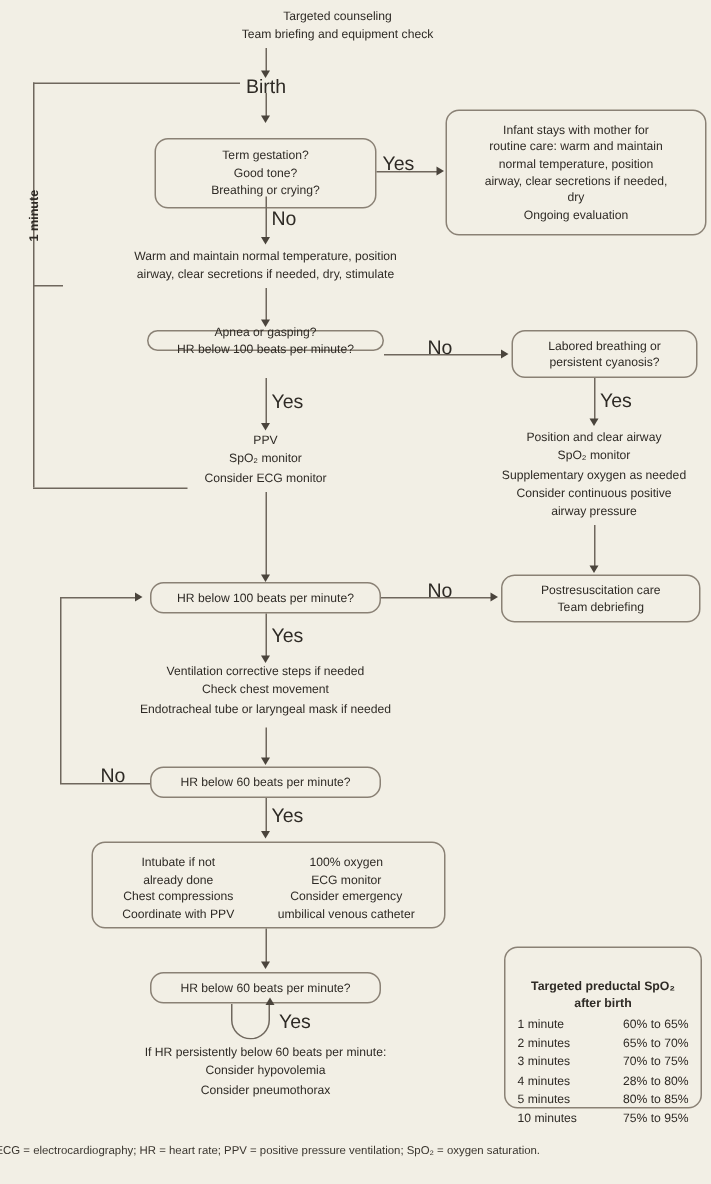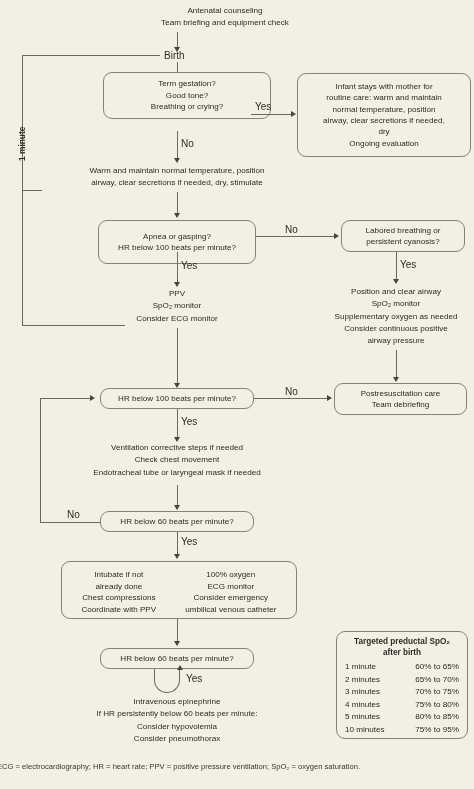--- a/index.html
+++ b/index.html
@@ -30,21 +30,21 @@
     position: absolute;
     text-align: center;
     font-size: 8.1px;
     line-height: 1.52;
     white-space: nowrap;
   }
   .text .ln { display: block; }
 
   .lbl {
     position: absolute;
-    font-size: 10px;
+    font-size: 13px;
     white-space: nowrap;
     line-height: 1;
   }
 
   
   .ln-v { position: absolute; width: 0; border-left: 1.1px solid #6f675d; }
   .ln-h { position: absolute; height: 0; border-top: 1.1px solid #6f675d; }
 
   .arw { position: absolute; width: 0; height: 0; }
   .arw-d { border-left: 3.6px solid transparent; border-right: 3.6px solid transparent; border-top: 5.4px solid #4a443c; }
@@ -66,21 +66,21 @@
     border: 1.1px solid #6f675d;
     border-top: none;
     border-bottom-left-radius: 13px;
     border-bottom-right-radius: 13px;
   }
 
   
   #spo2 {
     position: absolute; left: 336px; top: 631px; width: 132px; height: 108px;
     border: 1.1px solid #8a8175; border-radius: 9px;
-    padding: 4px 8px 5px 8px;
+    padding: 20px 8px 5px 8px;
   }
   #spo2 .ttl { font-size: 8.2px; font-weight: bold; text-align: center; line-height: 1.35; margin-bottom: 3px; }
   #spo2 table { width: 100%; border-collapse: collapse; }
   #spo2 td { font-size: 8.1px; line-height: 1.55; white-space: nowrap; padding: 0; }
   #spo2 td.t { text-align: left; }
   #spo2 td.v { text-align: right; }
 
   #footer {
     position: absolute; left: -3px; top: 762px; width: 480px;
     font-size: 7.6px; white-space: nowrap; color: #3a352e;
@@ -93,32 +93,32 @@
 
   <div id="bracket">
     <div id="minlabel">1 minute</div>
   </div>
 
   <div class="ln-h" style="left:22px; top:55px; width:10px;"></div>
   <div class="ln-h" style="left:22px; top:190px; width:10px;"></div>
   <div class="ln-h" style="left:22px; top:325px; width:10px;"></div>
 
   <div class="text" style="left:80px; top:5px; width:290px;">
-    <span class="ln">Antenatal counseling</span>
+    <span class="ln">Targeted counseling</span>
     <span class="ln">Team briefing and equipment check</span>
   </div>
   <div class="ln-v" style="left:177px; top:32px; height:17px;"></div>
   <div class="arw arw-d" style="left:173.5px; top:47px;"></div>
 
   <div class="lbl" style="left:164px; top:51px;">Birth</div>
   <div class="ln-h" style="left:32px; top:55px; width:128px;"></div>
   <div class="ln-v" style="left:177px; top:62px; height:17px;"></div>
   <div class="arw arw-d" style="left:173.5px; top:77px;"></div>
 
-  <div class="node" style="left:103px; top:72px; width:168px; height:47px;">
+  <div class="node" style="left:103px; top:92px; width:148px; height:47px;">
     <span class="ln">Term gestation?</span>
     <span class="ln">Good tone?</span>
     <span class="ln">Breathing or crying?</span>
   </div>
 
   <div class="ln-h" style="left:251px; top:114px; width:43px;"></div>
   <div class="arw arw-r" style="left:291px; top:110.5px;"></div>
   <div class="lbl" style="left:255px; top:102px;">Yes</div>
 
   <div class="ln-v" style="left:177px; top:131px; height:29px;"></div>
@@ -135,21 +135,21 @@
   </div>
 
   <div class="text" style="left:42px; top:165px; width:270px;">
     <span class="ln">Warm and maintain normal temperature, position</span>
     <span class="ln">airway, clear secretions if needed, dry, stimulate</span>
   </div>
   <div class="ln-h" style="left:32px; top:190px; width:10px;"></div>
   <div class="ln-v" style="left:177px; top:192px; height:23px;"></div>
   <div class="arw arw-d" style="left:173.5px; top:213px;"></div>
 
-  <div class="node" style="left:98px; top:220px; width:158px; height:44px;">
+  <div class="node" style="left:98px; top:220px; width:158px; height:14px;">
     <span class="ln">Apnea or gasping?</span>
     <span class="ln">HR below 100 beats per minute?</span>
   </div>
 
   <div class="ln-h" style="left:256px; top:236px; width:81px;"></div>
   <div class="arw arw-r" style="left:334px; top:232.5px;"></div>
   <div class="lbl" style="left:285px; top:225px;">No</div>
 
   <div class="ln-v" style="left:177px; top:252px; height:32px;"></div>
   <div class="arw arw-d" style="left:173.5px; top:282px;"></div>
@@ -240,21 +240,20 @@
 
   <div class="node" style="left:100px; top:648px; width:154px; height:21px;">
     <span class="ln">HR below 60 beats per minute?</span>
   </div>
 
   <div class="uloop" style="left:154px; top:669px; width:26px; height:24px;"></div>
   <div class="arw arw-u" style="left:176.5px; top:665px;"></div>
   <div class="lbl" style="left:186px; top:674px;">Yes</div>
 
   <div class="text" style="left:37px; top:696px; width:280px;">
-    <span class="ln">Intravenous epinephrine</span>
     <span class="ln">If HR persistently below 60 beats per minute:</span>
     <span class="ln">Consider hypovolemia</span>
     <span class="ln">Consider pneumothorax</span>
   </div>
 
   <div id="spo2">
     <div class="ttl">
       <div>Targeted preductal SpO₂</div>
       <div>after birth</div>
     </div>
@@ -267,21 +266,21 @@
         <tr>
           <td class="t">2 minutes</td>
           <td class="v">65% to 70%</td>
         </tr>
         <tr>
           <td class="t">3 minutes</td>
           <td class="v">70% to 75%</td>
         </tr>
         <tr>
           <td class="t">4 minutes</td>
-          <td class="v">75% to 80%</td>
+          <td class="v">28% to 80%</td>
         </tr>
         <tr>
           <td class="t">5 minutes</td>
           <td class="v">80% to 85%</td>
         </tr>
         <tr>
           <td class="t">10 minutes</td>
           <td class="v">75% to 95%</td>
         </tr>
       </tbody>

